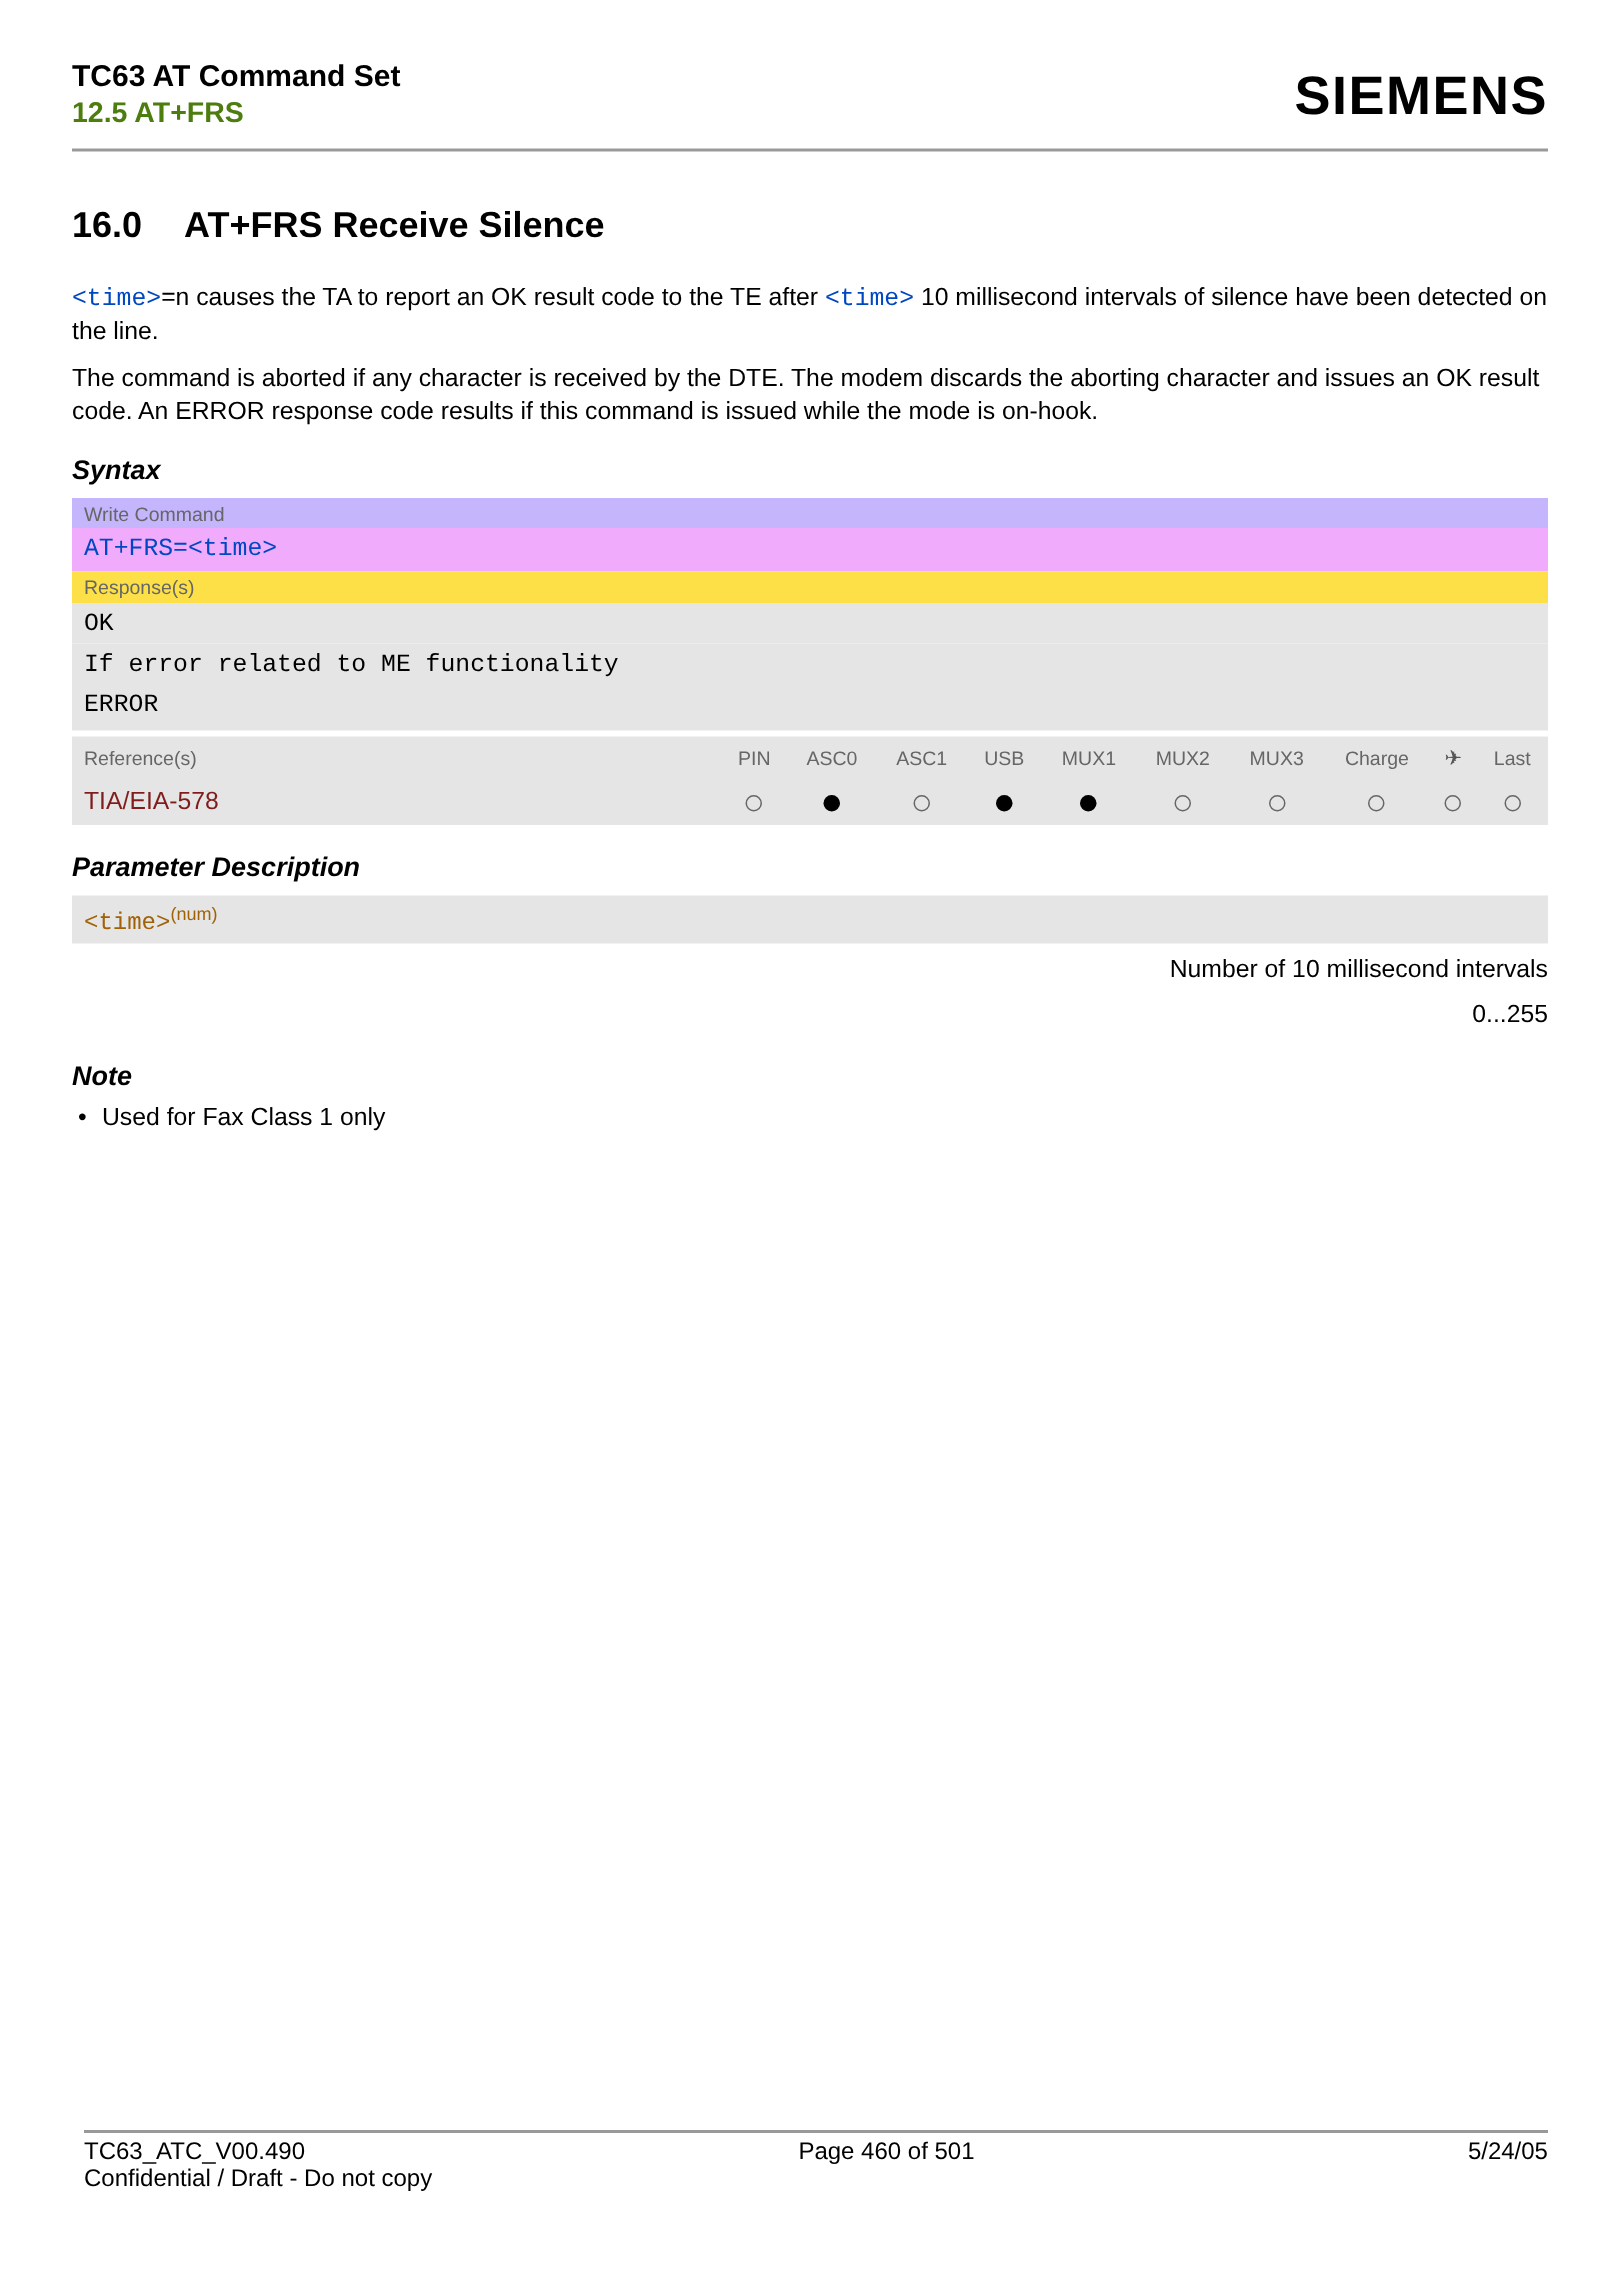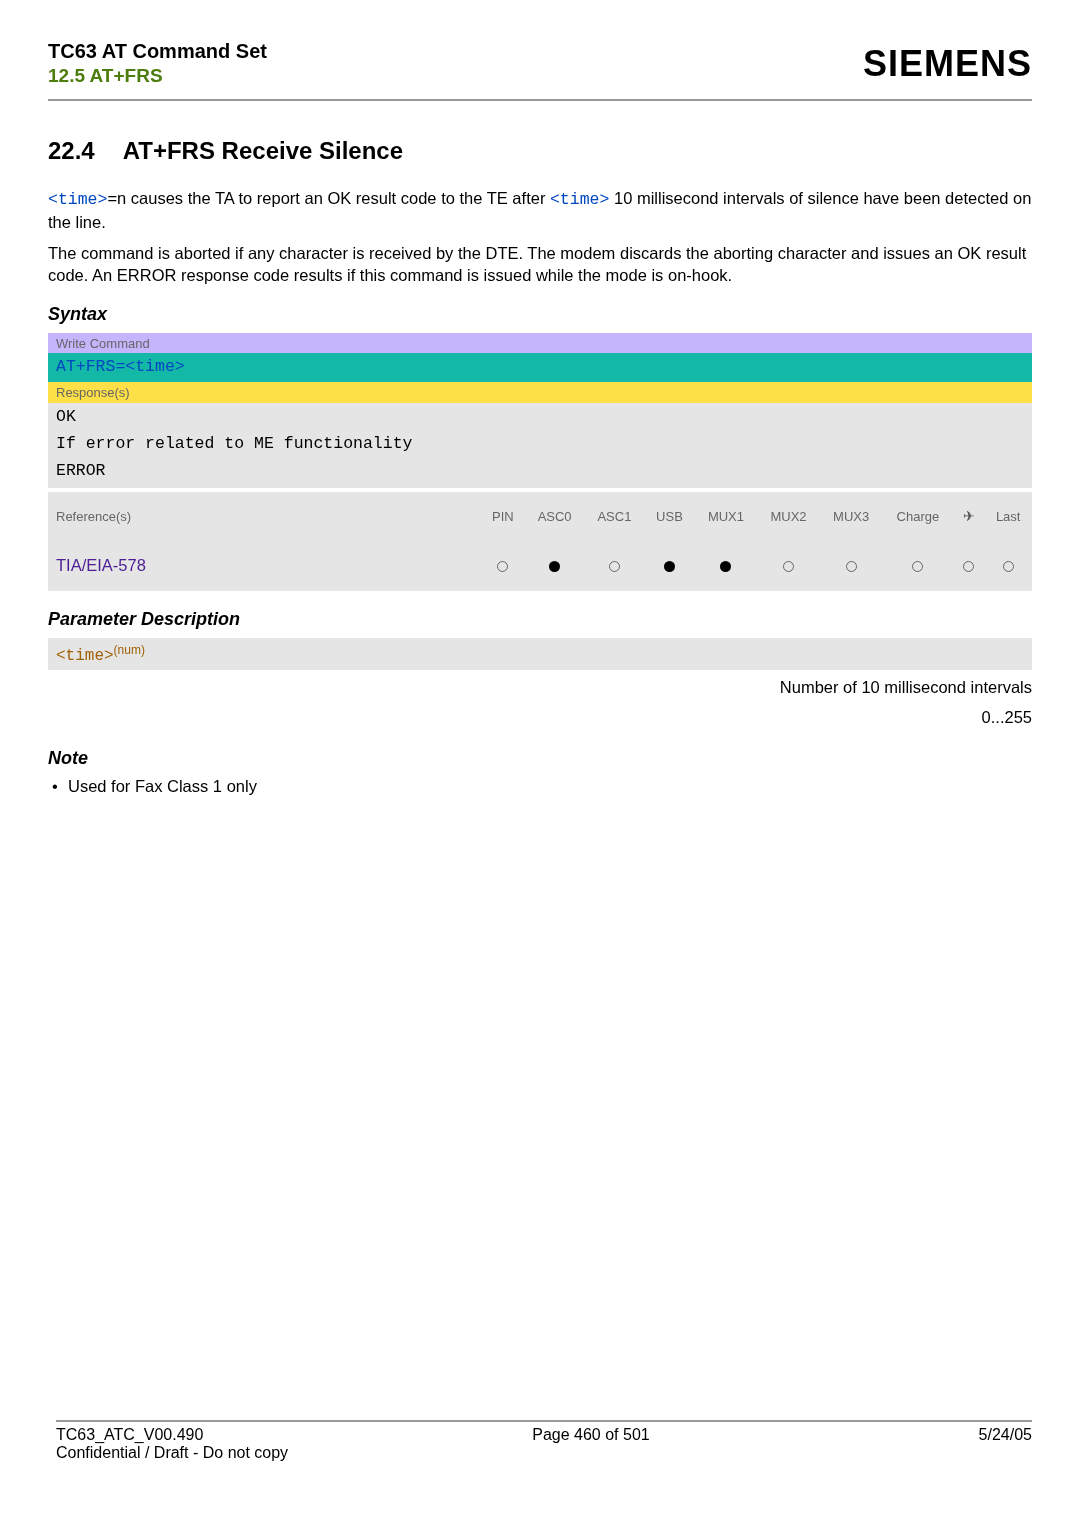--- a/index.html
+++ b/index.html
@@ -73,21 +73,21 @@
   .syntax-block {
     margin-top: 4px;
   }
   .gray-label {
     background: #c4b5fd;
     color: #666;
     font-size: 13px;
     padding: 3px 8px 2px 8px;
   }
   .gray-row {
-    background: #14b8a6;
+    background: #f0abfc;
     padding: 4px 8px 6px 8px;
     font-family: "Courier New", monospace;
     font-size: 16.5px;
     color: #0047c2;
   }
   .gray-row-black {
     background: #e5e5e5;
     padding: 4px 8px 4px 8px;
     font-family: "Courier New", monospace;
     font-size: 16.5px;
@@ -101,32 +101,32 @@
   }
   .ref-table {
     width: 100%;
     border-collapse: collapse;
     background: #e5e5e5;
     margin-top: 4px;
   }
   .ref-table td, .ref-table th {
     font-size: 13px;
     color: #666;
-    padding: 16px 6px;
+    padding: 6px 6px;
     text-align: center;
     font-weight: normal;
   }
   .ref-table th:first-child, .ref-table td.leftcell {
     text-align: left;
     width: 44%;
     padding-left: 8px;
   }
   .ref-table td.leftcell {
     font-size: 16.5px;
-    color: #4c1d95;
+    color: #7f1d1d;
   }
   .dot-filled, .dot-empty {
     display: inline-block;
     width: 11px;
     height: 11px;
     border-radius: 50%;
     vertical-align: middle;
   }
   .dot-filled {
     background: #000;
@@ -192,21 +192,21 @@
   <div class="header-row">
     <div>
       <div class="header-left-line1">TC63 AT Command Set</div>
       <div class="header-left-line2">12.5 AT+FRS</div>
     </div>
     <div class="header-logo">SIEMENS</div>
   </div>
   <hr class="header-rule">
 
   <div class="section-title">
-    <span class="section-number">22.4</span><span>AT+FRS   Receive Silence</span>
+    <span class="section-number">16.0</span><span>AT+FRS   Receive Silence</span>
   </div>
 
   <div class="body-text">
     <span class="code-inline">&lt;time&gt;</span><span>=n causes the TA to report an OK result code to the TE after </span><span class="code-inline">&lt;time&gt;</span><span> 10 millisecond intervals of silence have been detected on the line.</span>
   </div>
   <div class="body-text">The command is aborted if any character is received by the DTE. The modem discards the aborting character and issues an OK result code. An ERROR response code results if this command is issued while the mode is on-hook.</div>
 
   <div class="syntax-heading">Syntax</div>
 
   <div class="syntax-block">

